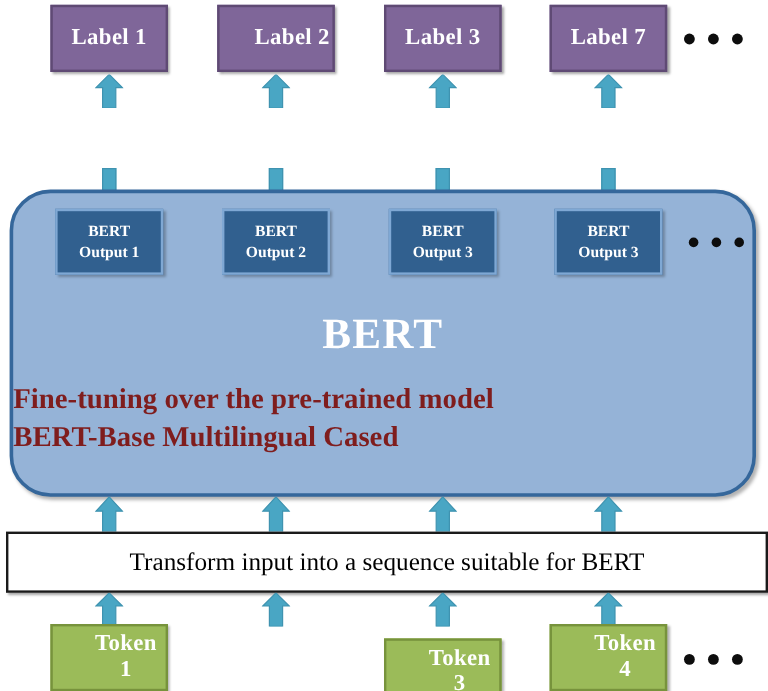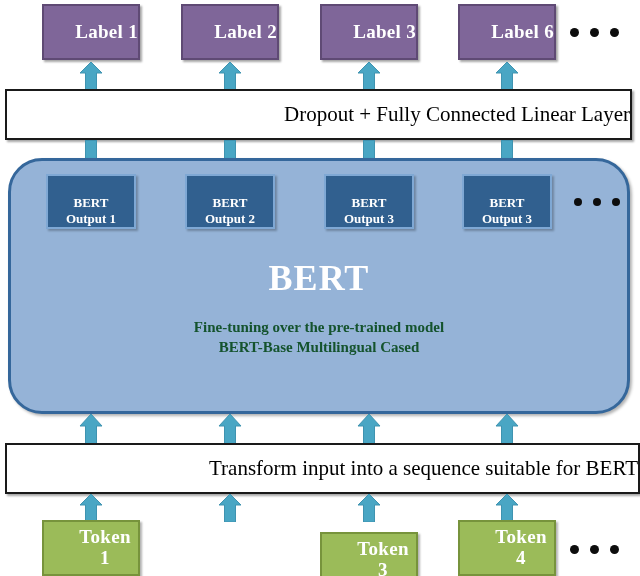--- a/index.html
+++ b/index.html
@@ -17,21 +17,21 @@
     background: #ffffff;
     overflow: hidden;
   }
 
   
   .node {
     position: absolute;
     box-sizing: border-box;
     display: flex;
     align-items: center;
-    justify-content: flex-end;
+    justify-content: center;
     text-align: center;
     line-height: 1.08;
   }
 
   
   .label-box {
     background: #7f6699;
     border: 2px solid #5f4a74;
     color: #ffffff;
     font-weight: bold;
@@ -77,24 +77,24 @@
     text-align: center;
     color: #ffffff;
     font-weight: bold;
     font-size: 36px;
     letter-spacing: 1px;
   }
   .bert-sub {
     position: absolute;
     left: 0;
     right: 0;
-    text-align: center;
-    color: #14532d;
-    font-weight: bold;
-    font-size: 15px;
+    text-align: left;
+    color: #7f1d1d;
+    font-weight: bold;
+    font-size: 24px;
     line-height: 1.35;
   }
 
   
   .bert-out-box {
     background: #31608f;
     border: 2px solid #7fa8d4;
     color: #ffffff;
     font-weight: bold;
     font-size: 13px;
@@ -143,21 +143,21 @@
   <div class="node label-box" style="left:42px; top:4px; width:98px; height:56px;">
     <span>Label 1</span>
   </div>
   <div class="node label-box" style="left:181px; top:4px; width:98px; height:56px;padding-left:27px;">
     <span>Label 2</span>
   </div>
   <div class="node label-box" style="left:320px; top:4px; width:98px; height:56px;">
     <span>Label 3</span>
   </div>
   <div class="node label-box" style="left:458px; top:4px; width:98px; height:56px;">
-    <span>Label 6</span>
+    <span>Label 7</span>
   </div>
 
   <div class="ellipsis" style="left:570px; top:28px;">
     <span class="dot"></span>
     <span class="dot"></span>
     <span class="dot"></span>
   </div>
 
   <div class="arrow" style="left:79px; top:62px;">
     <svg width="24" height="28" viewBox="0 0 24 28">
@@ -173,23 +173,20 @@
     <svg width="24" height="28" viewBox="0 0 24 28">
       <polygon points="12,0 23,11 17.5,11 17.5,28 6.5,28 6.5,11 1,11" fill="#49a6c4" stroke="#3f93b0" stroke-width="1"></polygon>
     </svg>
   </div>
   <div class="arrow" style="left:495px; top:62px;">
     <svg width="24" height="28" viewBox="0 0 24 28">
       <polygon points="12,0 23,11 17.5,11 17.5,28 6.5,28 6.5,11 1,11" fill="#49a6c4" stroke="#3f93b0" stroke-width="1"></polygon>
     </svg>
   </div>
 
-  <div class="node bar-box" style="left:5px; top:89px; width:627px; height:51px;">
-    <span>Dropout + Fully Connected Linear Layer</span>
-  </div>
 
   <div class="stub" style="left:85px; top:140px; width:12px; height:24px;"></div>
   <div class="stub" style="left:224px; top:140px; width:12px; height:24px;"></div>
   <div class="stub" style="left:363px; top:140px; width:12px; height:24px;"></div>
   <div class="stub" style="left:501px; top:140px; width:12px; height:24px;"></div>
 
   <div class="bert-container" style="left:8px; top:158px; width:622px; height:256px;">
 
     <div class="bert-title" style="top:96px;">BERT</div>
 

